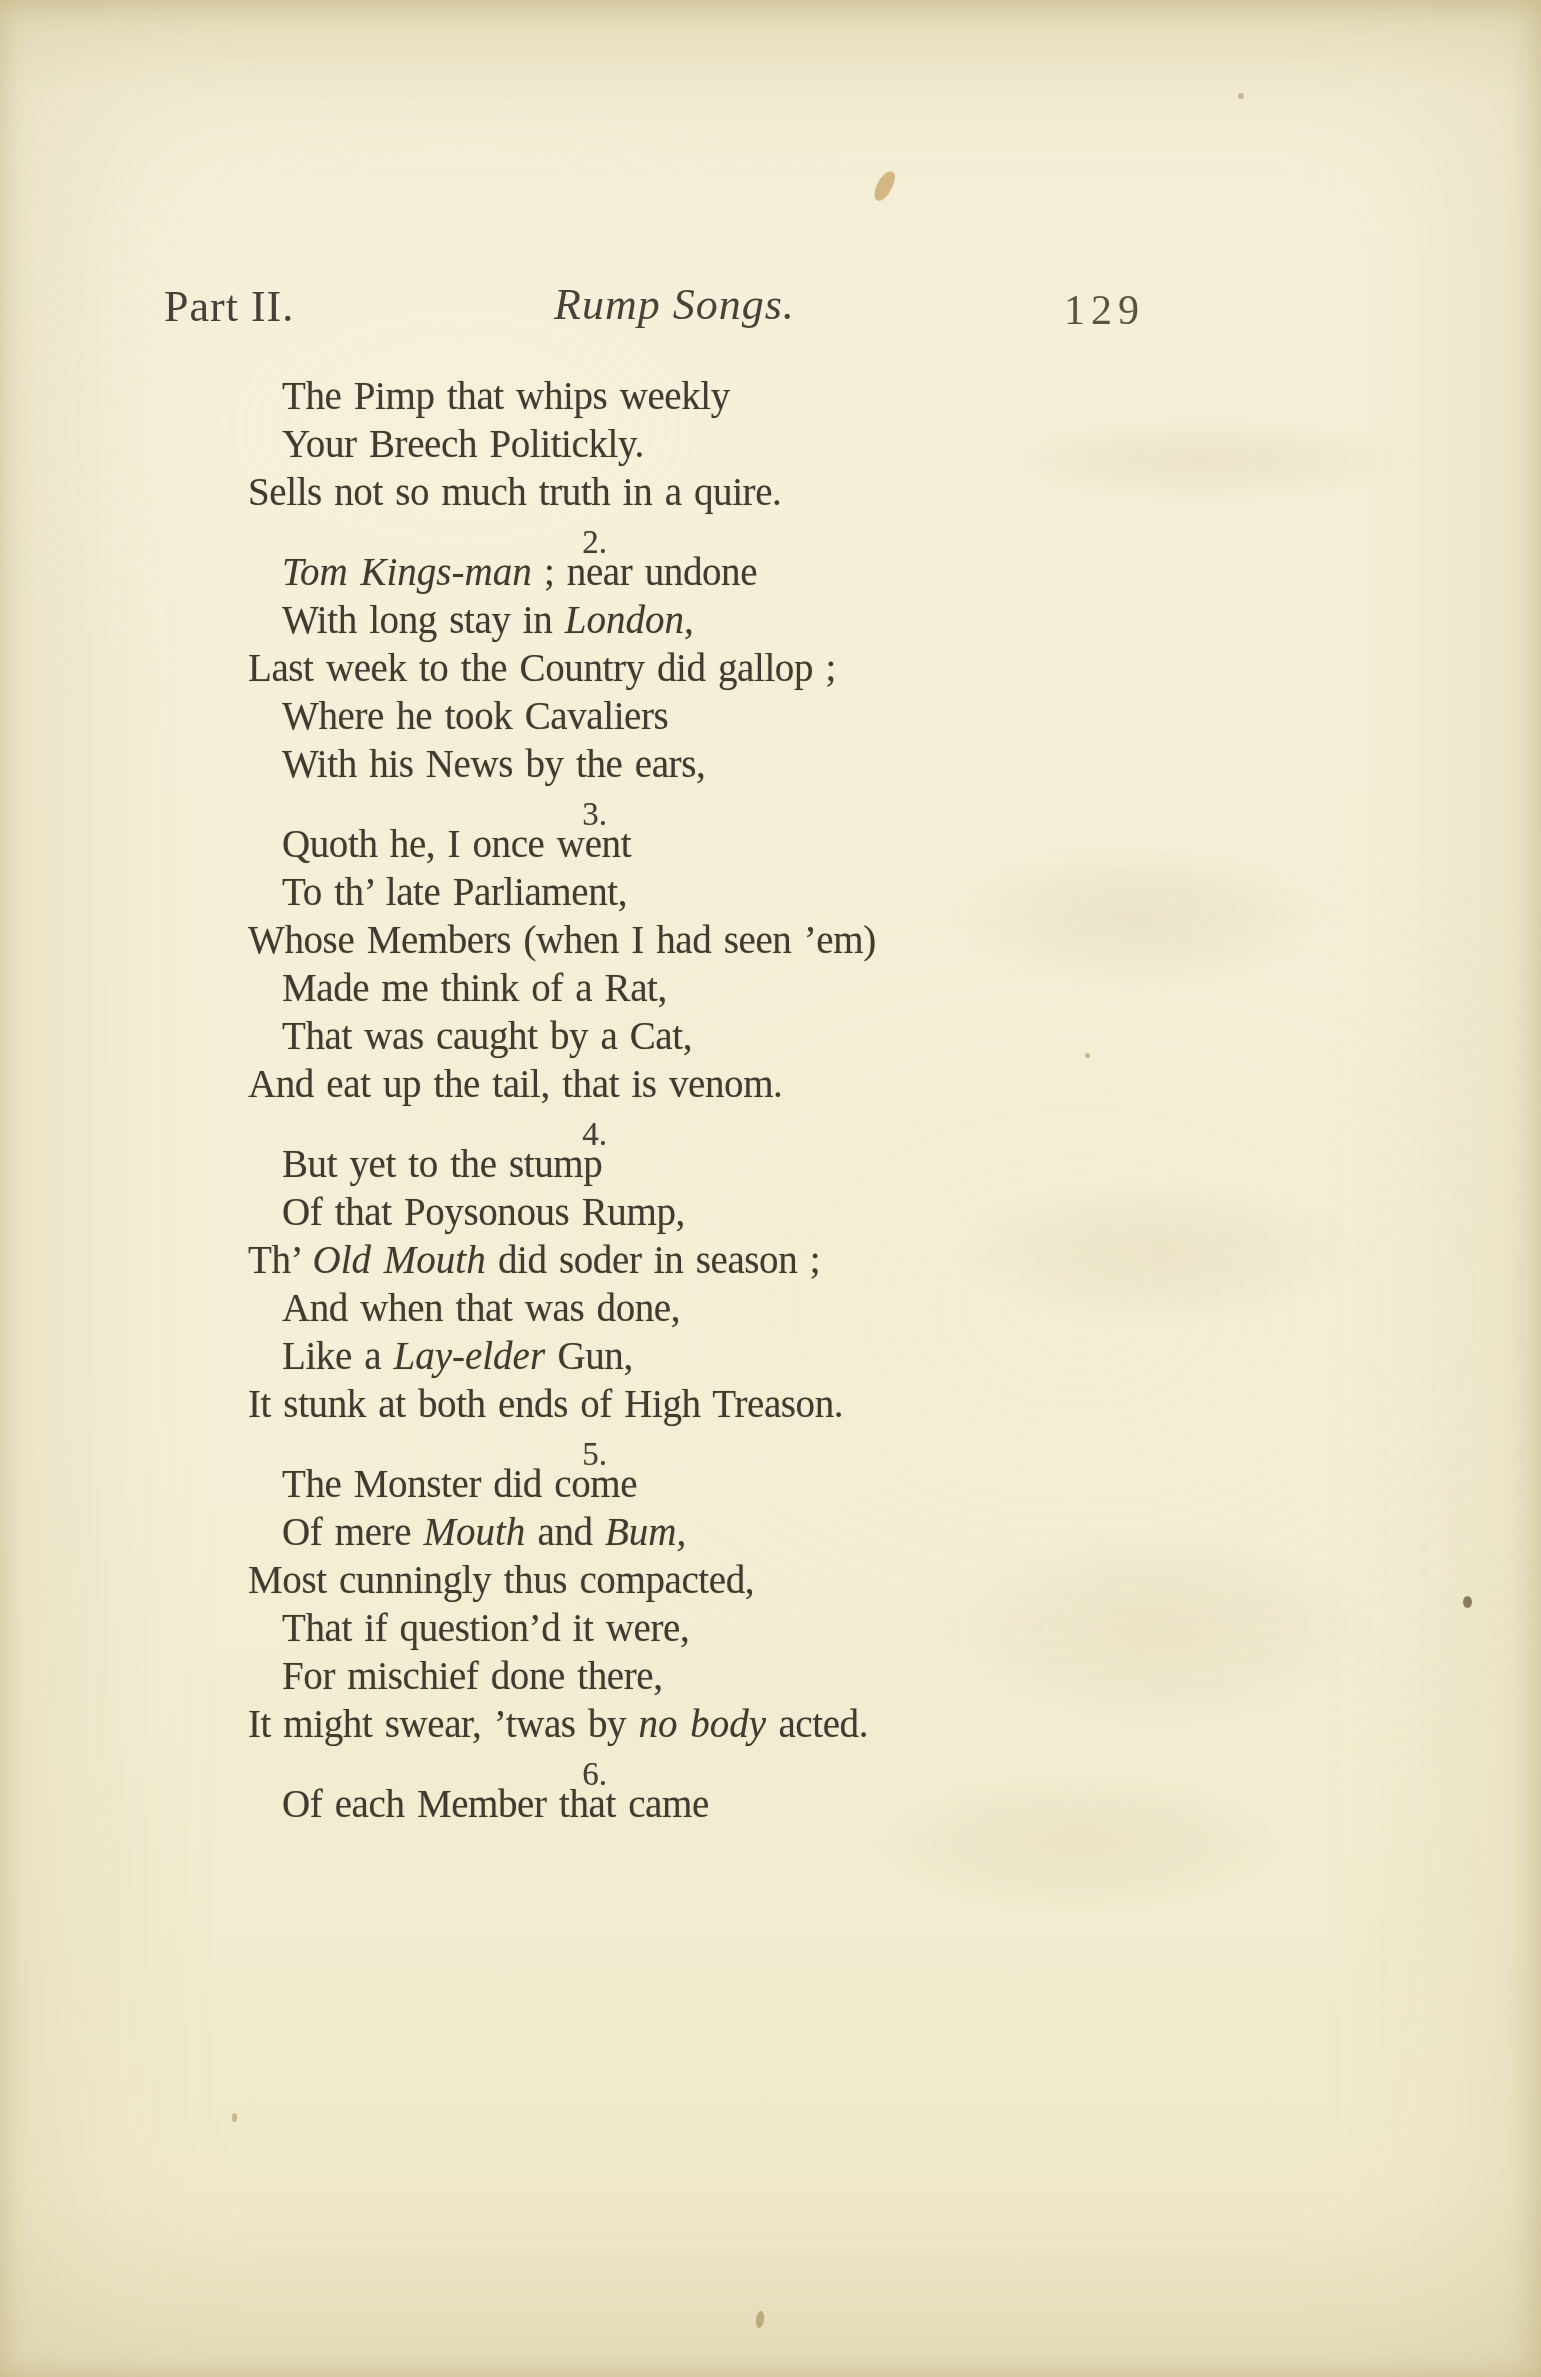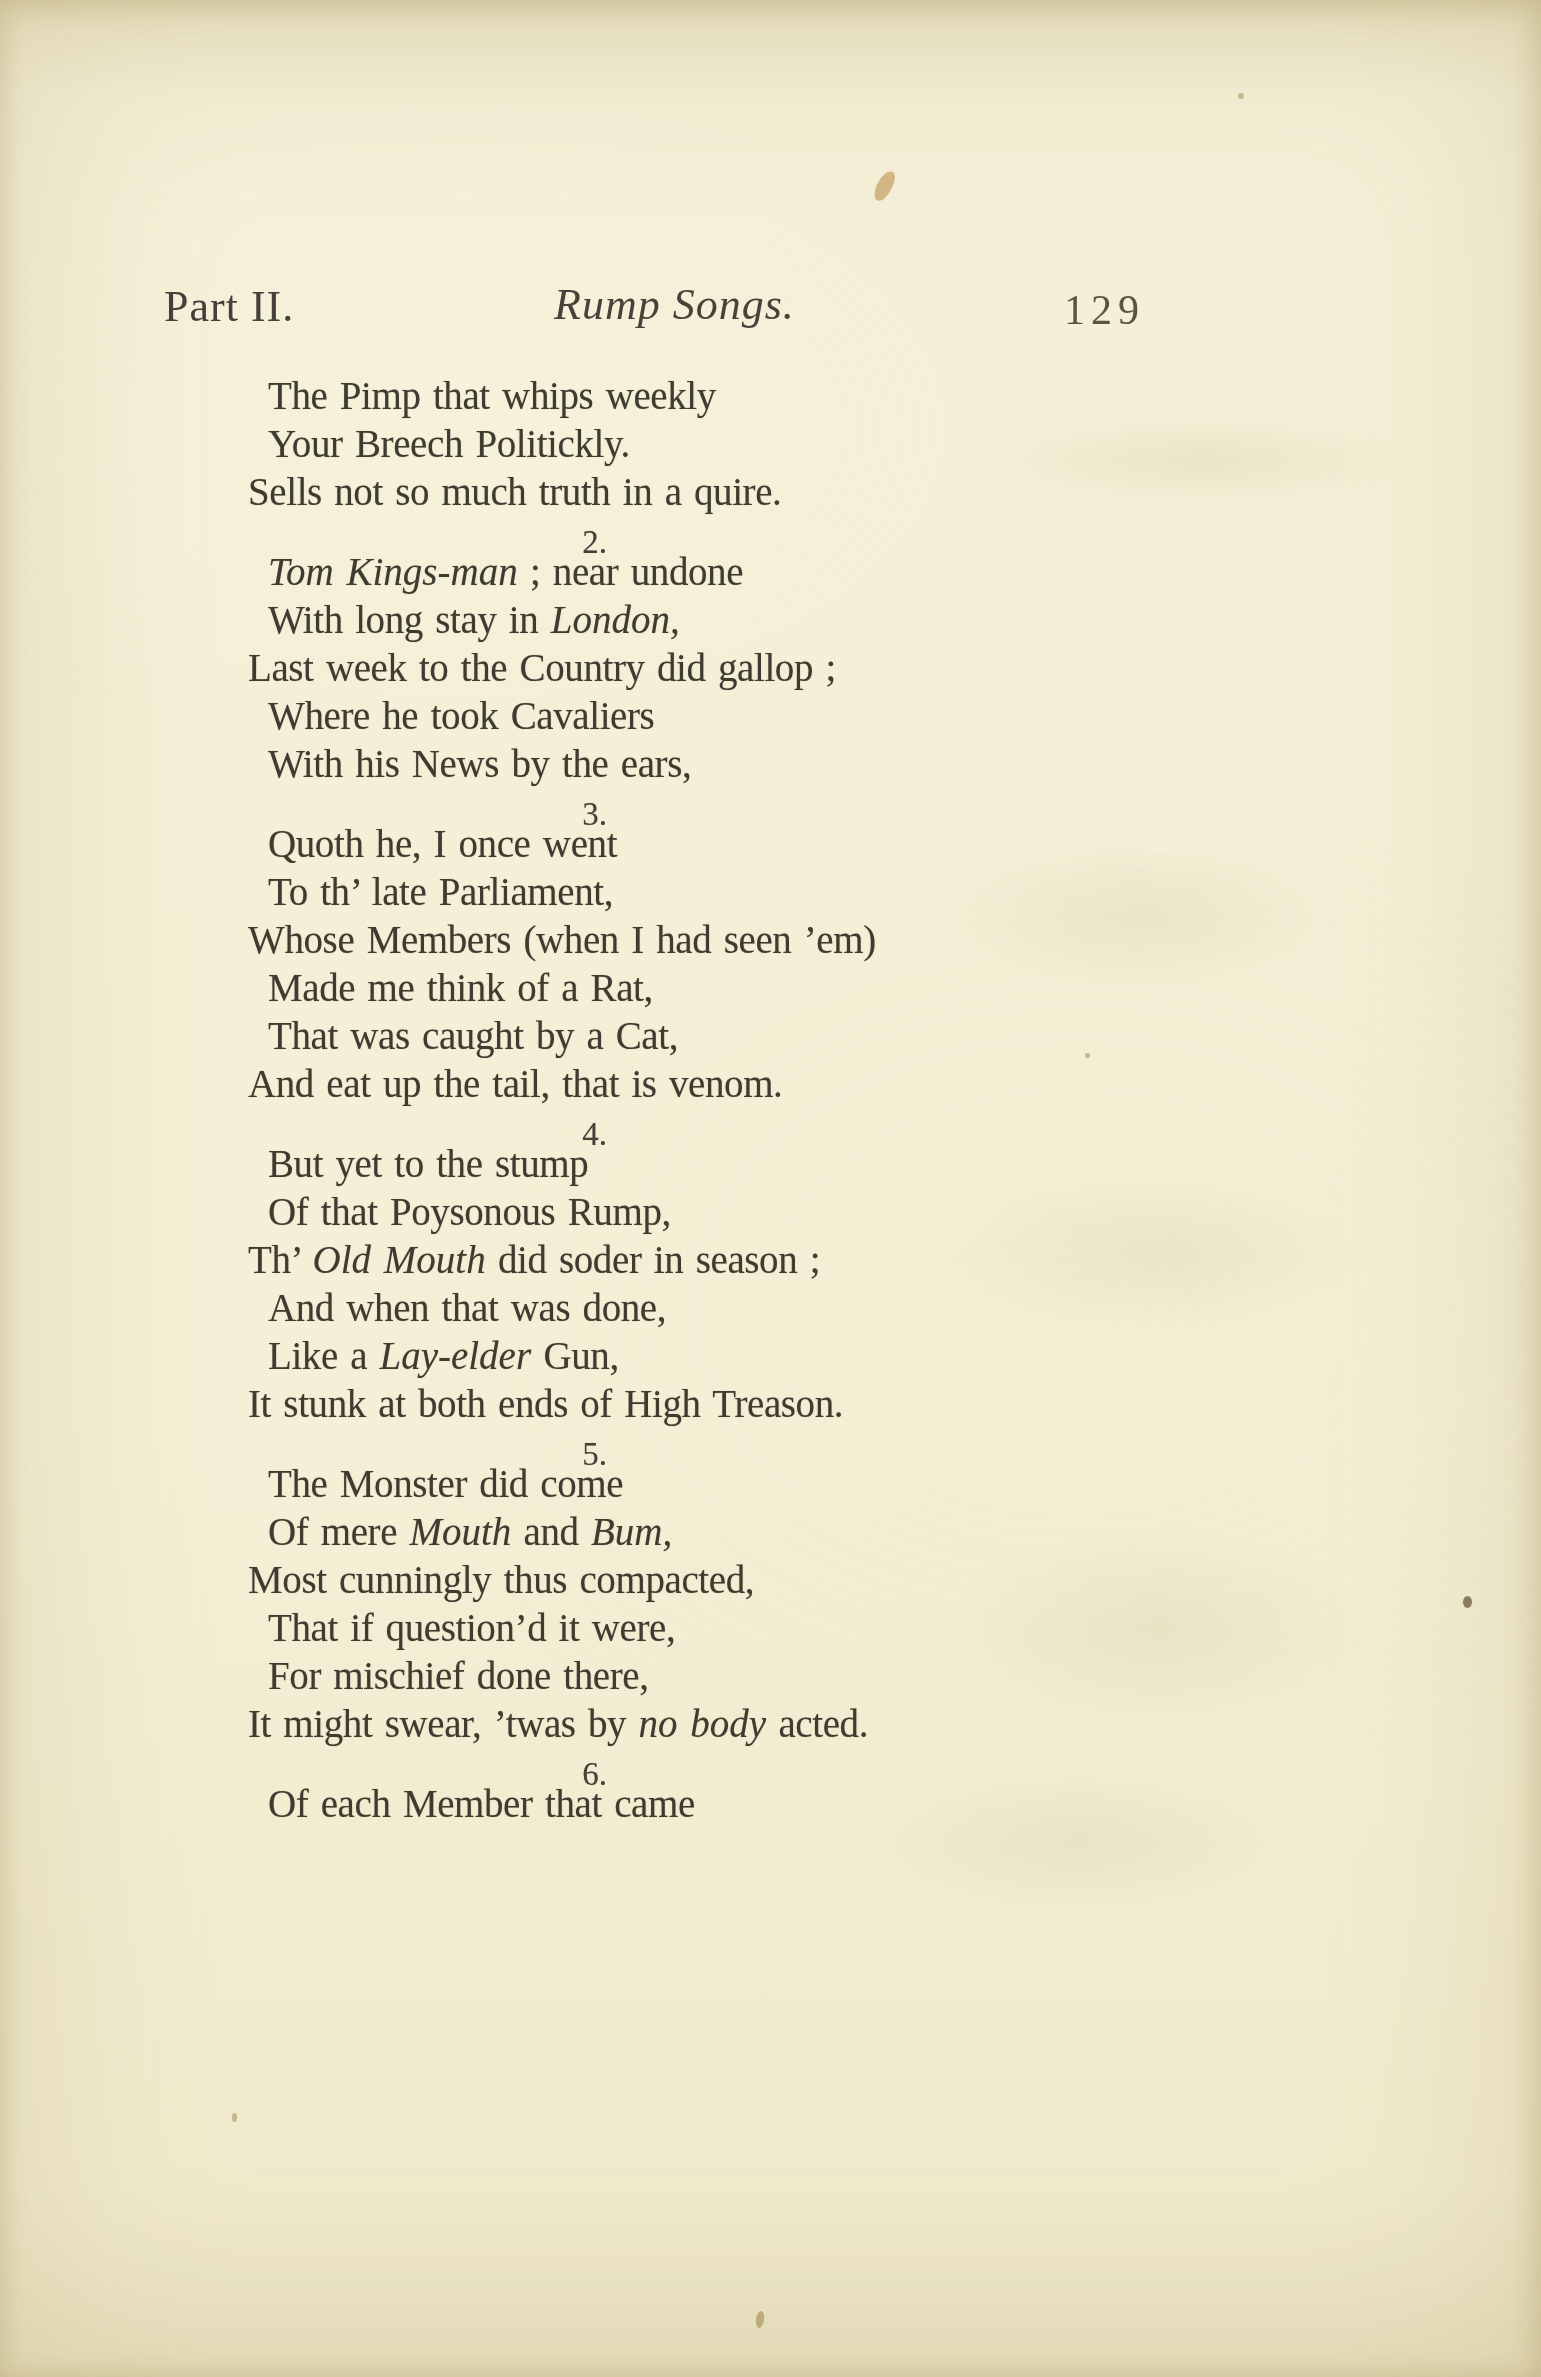--- a/index.html
+++ b/index.html
@@ -48,21 +48,21 @@
 
   
   .poem{
     position:absolute;left:248px;top:372px;color:#403b31;
   }
   .line{
     height:48px;line-height:48px;font-size:39px;
     white-space:nowrap;letter-spacing:-0.4px;word-spacing:3px;
     text-shadow:0 0 1px rgba(64,59,49,0.35);
   }
-  .line.ind2{margin-left:20px;}
+  .line.ind2{margin-left:34px;}
   .line em{font-style:italic;letter-spacing:0;}
   .stanza-number{
     height:32px;line-height:32px;width:693px;text-align:center;
     font-size:33px;color:#45403a;
     text-shadow:0 0 1px rgba(64,59,49,0.35);
   }
   .stanza-number span{position:relative;top:10px;}
 
   
   .bleed{position:absolute;pointer-events:none;filter:blur(3px);}

